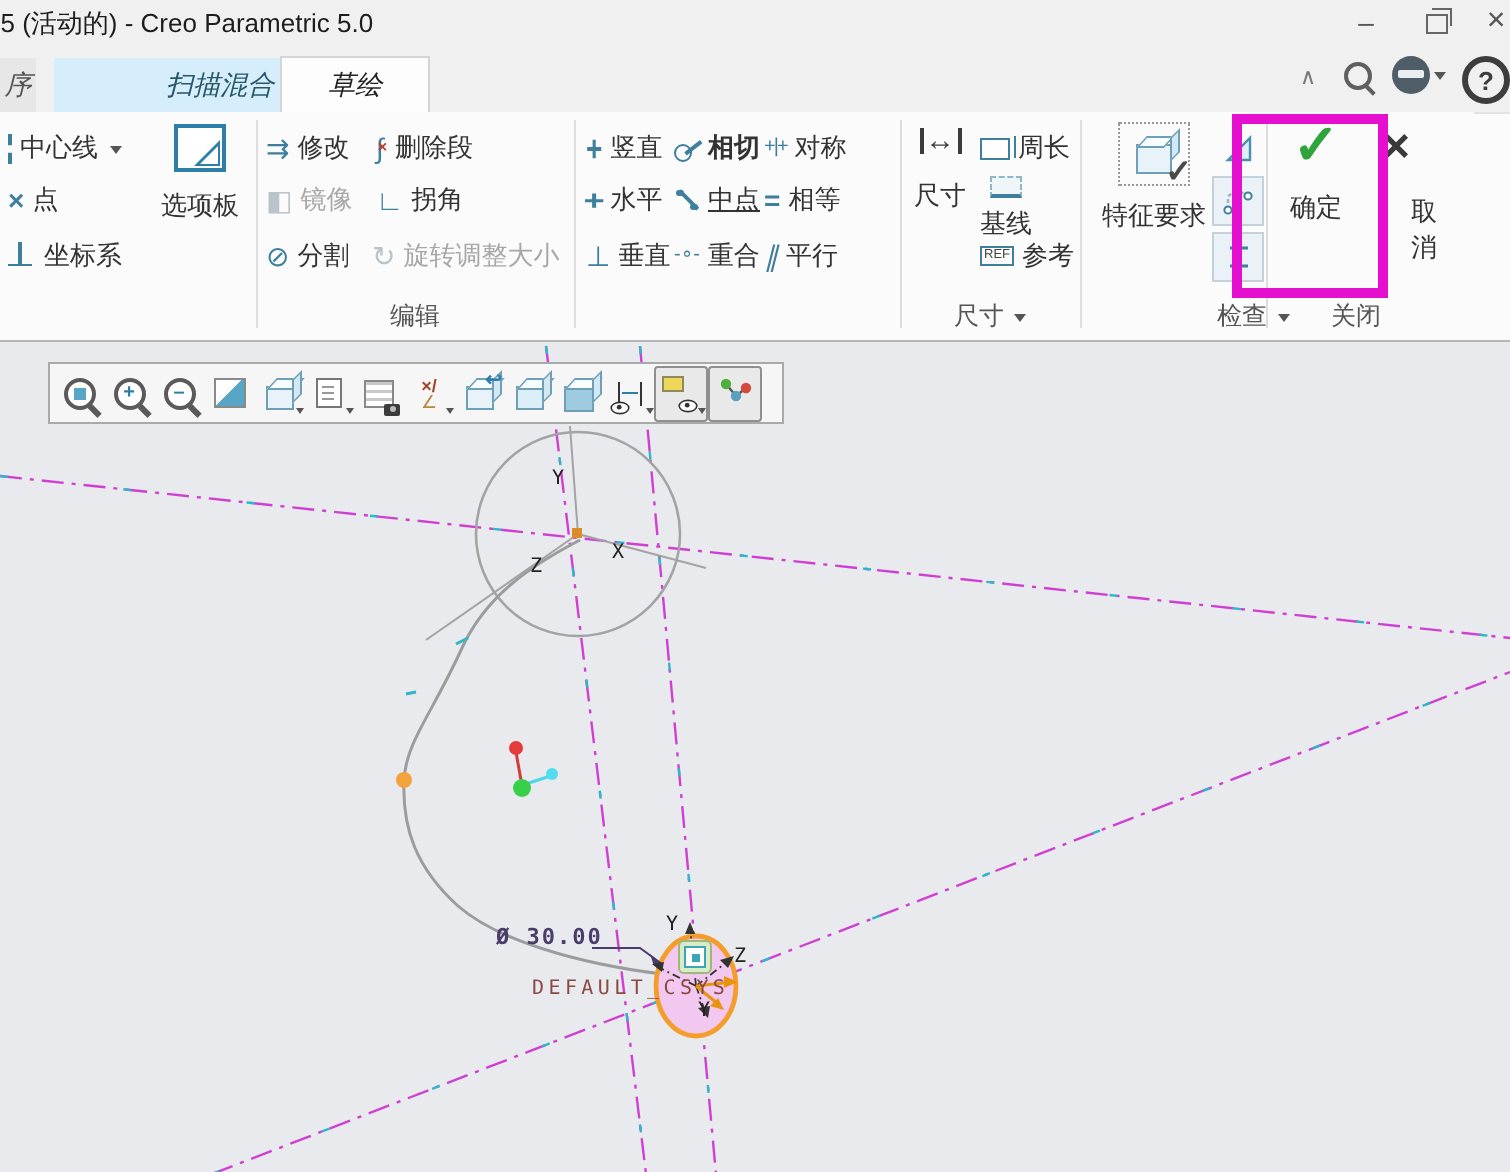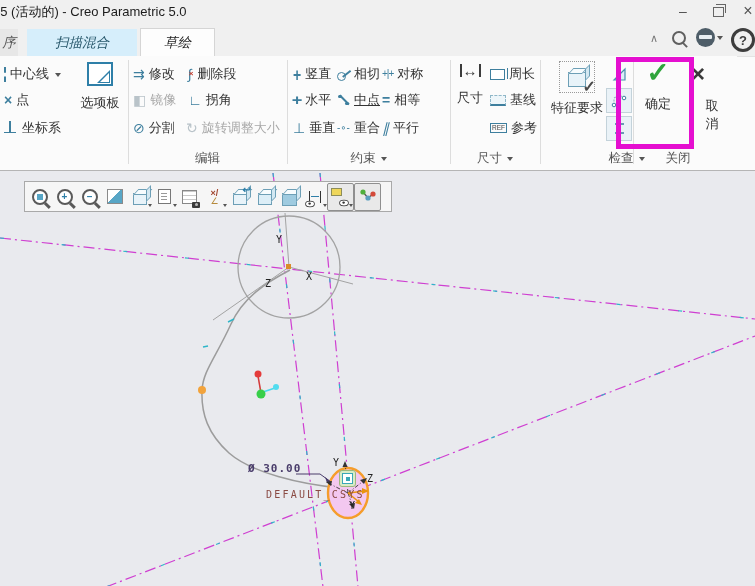--- a/index.html
+++ b/index.html
@@ -10,21 +10,21 @@
   #titlebar{position:absolute;left:0;top:0;width:755px;height:22px;background:#f0f0f0;}
   #title-text{position:absolute;left:-7px;top:3px;font-size:13px;color:#1c1c1c;white-space:nowrap;}
   .winbtn{position:absolute;top:0;width:30px;height:22px;display:flex;align-items:center;justify-content:center;color:#555;font-size:14px;}
   .rest-outer{width:9px;height:8px;border:1px solid #666;position:relative;background:#f0f0f0;margin-top:2px;}
   .rest-inner{position:absolute;left:2px;top:-4px;width:9px;height:8px;border:1px solid #666;border-bottom:none;border-left:none;}
   
   #tabrow{position:absolute;left:0;top:22px;width:755px;height:34px;background:#f0f0f0;border-bottom:1px solid #e3e3e3;}
   .tab{position:absolute;bottom:0;height:27px;display:flex;align-items:center;justify-content:center;
        font-size:13.5px;font-style:italic;color:#333;}
   #tab-partial{left:0;width:18px;background:#e7e7e7;color:#555;overflow:hidden;}
-  #tab-sweep{left:27px;width:110px;background:#d6eefb;color:#27576b;}
+  #tab-sweep{left:27px;width:110px;background:#d6eefb;color:#27576b;padding-left:28px;}
   #tab-sketch{left:140px;width:73px;background:#fdfdfd;border:1px solid #d5d5d5;border-bottom:none;color:#222;}
   .qicon{position:absolute;top:6px;display:flex;align-items:center;justify-content:center;color:#666;}
   .magq{width:10px;height:10px;border:2px solid #5f5f5f;border-radius:50%;position:relative;}
   .magq::after{content:"";position:absolute;width:6px;height:2px;background:#5f5f5f;bottom:-3px;right:-4px;transform:rotate(45deg);}
   .learn-circle{width:19px;height:19px;border-radius:50%;background:#4e5d68;position:relative;}
   .learn-circle::after{content:"";position:absolute;left:3px;top:7px;width:13px;height:4px;background:#e8eef2;border-radius:1px;}
   .help-circle{width:18px;height:18px;border-radius:50%;border:3px solid #3d3d3d;color:#3d3d3d;
                font-weight:bold;font-size:13px;display:flex;align-items:center;justify-content:center;}
   .ddt{width:0;height:0;border:3px solid transparent;border-top:4px solid #555;display:inline-block;margin-left:2px;margin-top:4px;}
   
@@ -196,21 +196,21 @@
     </div>
     <div class="rbtn disabled" style="left:184px;top:60px;">
       <span class="icon dis">↻</span>
       <span>旋转调整大小</span>
     </div>
 
     <div class="rbtn" style="left:291px;top:6px;">
       <span class="icon" style="transform:scaleY(1.3);font-weight:bold;">+</span>
       <span>竖直</span>
     </div>
-    <div class="rbtn" style="left:335px;top:6px;">
+    <div class="rbtn" style="left:335px;top:6px;font-weight:bold;">
       <span class="icon">
           <span class="icon-tangent"></span>
         </span>
       <span>相切</span>
     </div>
     <div class="rbtn" style="left:380px;top:6px;">
       <span class="icon" style="font-size:10px;letter-spacing:-1px;">+|+</span>
       <span>对称</span>
     </div>
     <div class="rbtn" style="left:291px;top:32px;">
@@ -245,21 +245,21 @@
           <span>↔</span>
         </span>
       <span style="margin-top:12px;">尺寸</span>
     </div>
     <div class="rbtn" style="left:488px;top:6px;">
       <span class="icon">
           <span class="icon-perim"></span>
         </span>
       <span>周长</span>
     </div>
-    <div class="rbtn" style="left:488px;top:32px;">
+    <div class="rbtn" style="left:488px;top:32px;flex-direction:column;">
       <span class="icon">
           <span class="icon-base"></span>
         </span>
       <span>基线</span>
     </div>
     <div class="rbtn" style="left:488px;top:60px;">
       <span class="icon">
           <span class="icon-ref">REF</span>
         </span>
       <span>参考</span>
@@ -294,24 +294,20 @@
       <span class="ok-check">✓</span>
       <span style="margin-top:9px;">确定</span>
     </div>
     <div class="rbig" style="left:680px;top:5px;width:36px;">
       <span class="cancel-x">×</span>
       <span style="margin-top:10px;margin-left:28px;">取消</span>
     </div>
 
     <div class="grp-label" style="left:128px;width:159px;">
         <span>编辑</span>
-      </div>
-    <div class="grp-label" style="left:287px;width:163px;">
-        <span>约束</span>
-        <span class="ddt"></span>
       </div>
     <div class="grp-label" style="left:450px;width:90px;">
         <span>尺寸</span>
         <span class="ddt"></span>
       </div>
     <div class="grp-label" style="left:540px;width:93px;padding-left:40px;">
         <span>检查</span>
         <span class="ddt"></span>
       </div>
     <div class="grp-label" style="left:636px;width:84px;">

